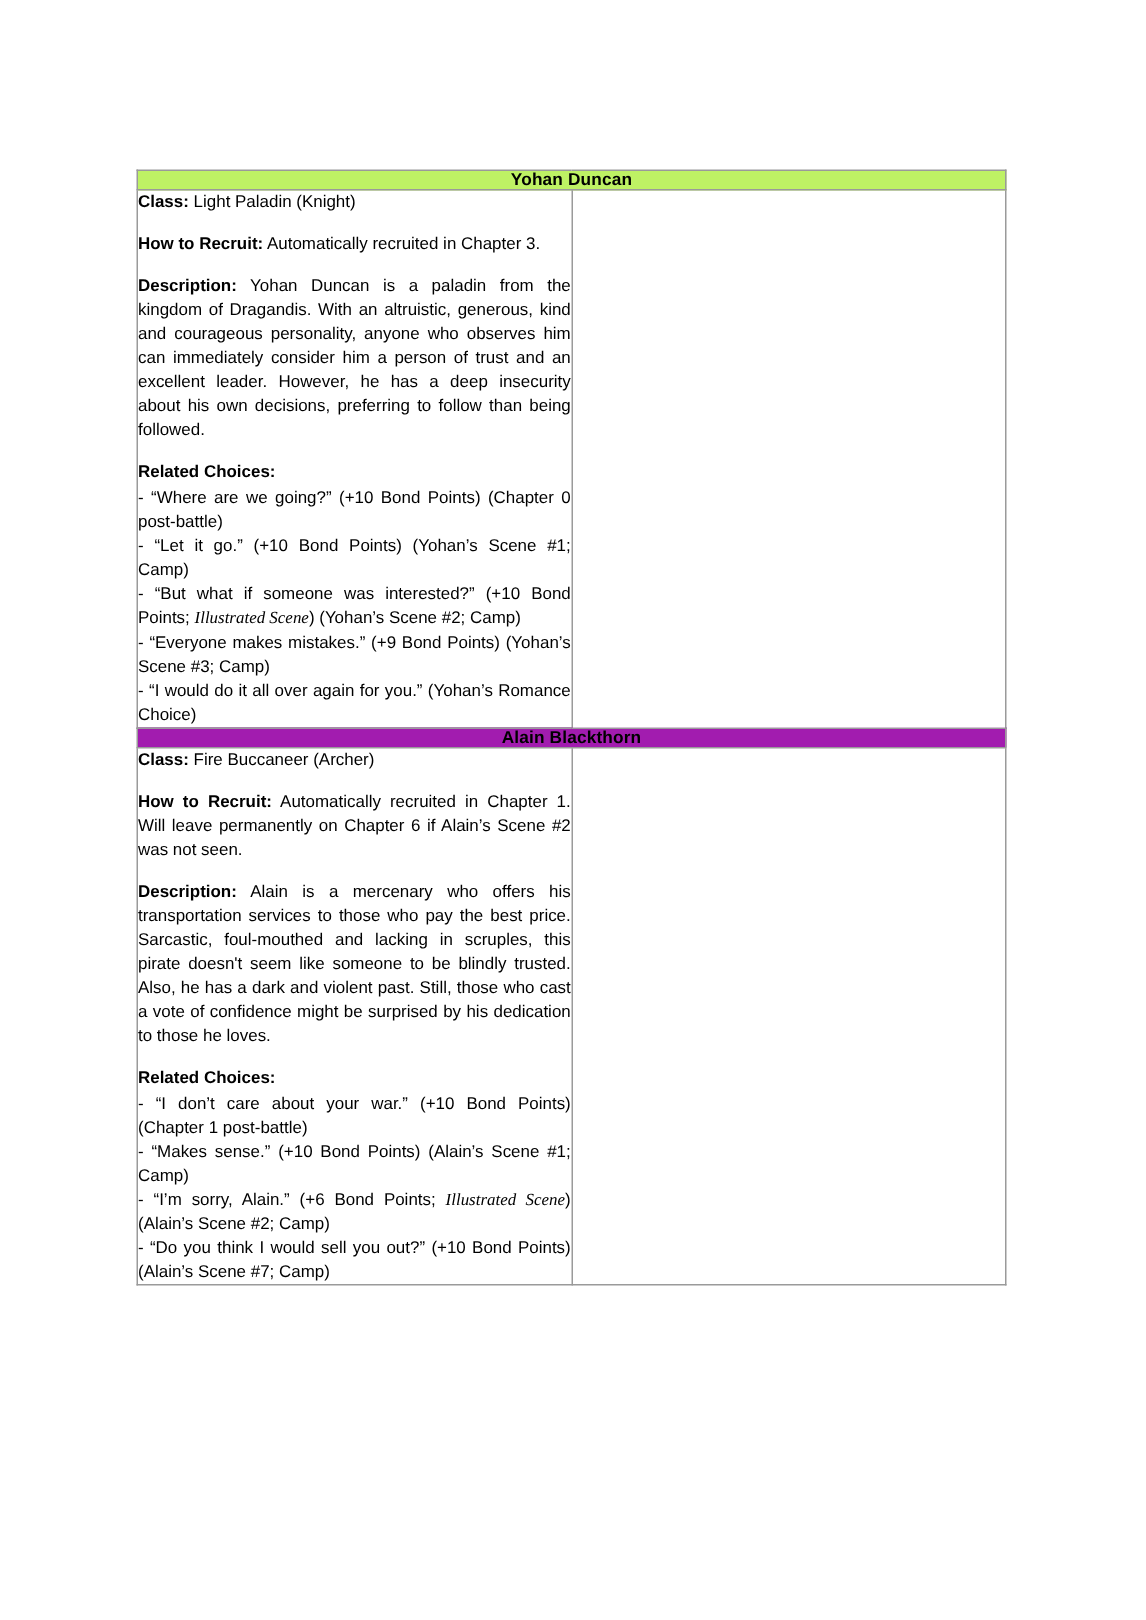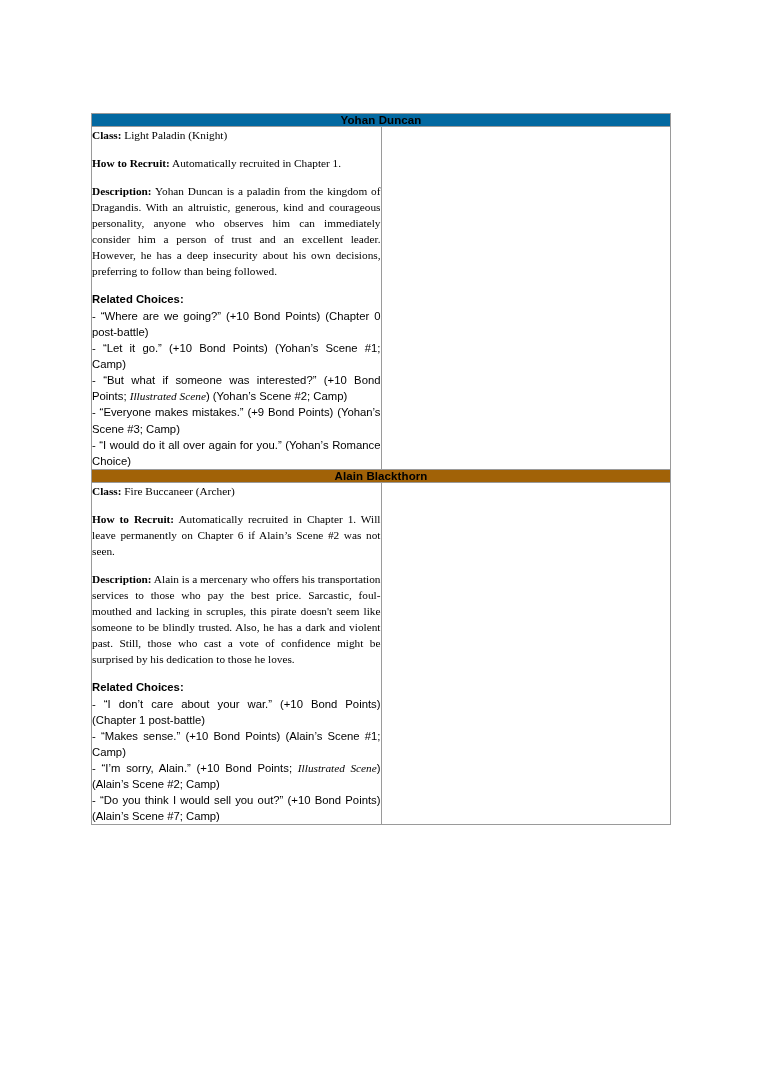--- a/index.html
+++ b/index.html
@@ -31,37 +31,36 @@
     vertical-align: top;
     padding: 0;
   }
   .name-cell {
     text-align: center;
     font-weight: bold;
     font-size: 11.5px;
     padding: 7px 4px 7px 4px;
     letter-spacing: 0.1px;
   }
-  .name-yohan { background: #0369a1; }
-  .name-alain { background: #a16207; }
+  .name-yohan { background: #bef264; }
+  .name-alain { background: #a21caf; }
   .body-cell {
     padding: 10px 9px 10px 10px;
     font-size: 11.3px;
     line-height: 1.42;
     text-align: justify;
   }
   .portrait-cell {
     width: 158px;
     padding: 0;
     position: relative;
     background: #ffffff;
   }
   .para {
     margin: 0 0 12px 0;
-    font-family: Liberation Serif, serif;
   }
   .para:last-child {
     margin-bottom: 0;
   }
   .lbl {
     font-weight: bold;
   }
   .choices-head {
     font-weight: bold;
     margin: 0 0 1px 0;
@@ -93,21 +92,21 @@
       <td class="name-cell name-yohan" colspan="2">Yohan Duncan</td>
     </tr>
     <tr>
       <td class="body-cell">
 
         <p class="para">
           <span class="lbl">Class:</span><span> Light Paladin (Knight)</span>
         </p>
 
         <p class="para">
-          <span class="lbl">How to Recruit:</span><span> Automatically recruited in Chapter 1.</span>
+          <span class="lbl">How to Recruit:</span><span> Automatically recruited in Chapter 3.</span>
         </p>
 
         <p class="para">
           <span class="lbl">Description:</span><span> Yohan Duncan is a paladin from the kingdom of Dragandis. With an altruistic, generous, kind and courageous personality, anyone who observes him can immediately consider him a person of trust and an excellent leader. However, he has a deep insecurity about his own decisions, preferring to follow than being followed.</span>
         </p>
 
         <p class="choices-head">Related Choices:</p>
         <p class="choice-line">
           <span>- “Where are we going?” (+10 Bond Points) (Chapter 0 post-battle)</span><span class="ital"></span><span></span>
         </p>
@@ -155,21 +154,21 @@
         </p>
 
         <p class="choices-head">Related Choices:</p>
         <p class="choice-line">
           <span>- “I don’t care about your war.” (+10 Bond Points) (Chapter 1 post-battle)</span><span class="ital"></span><span></span>
         </p>
         <p class="choice-line">
           <span>- “Makes sense.” (+10 Bond Points) (Alain’s Scene #1; Camp)</span><span class="ital"></span><span></span>
         </p>
         <p class="choice-line">
-          <span>- “I’m sorry, Alain.” (+10 Bond Points; </span><span class="ital">Illustrated Scene</span><span>) (Alain’s Scene #2; Camp)</span>
+          <span>- “I’m sorry, Alain.” (+6 Bond Points; </span><span class="ital">Illustrated Scene</span><span>) (Alain’s Scene #2; Camp)</span>
         </p>
         <p class="choice-line">
           <span>- “Do you think I would sell you out?” (+10 Bond Points) (Alain’s Scene #7; Camp)</span><span class="ital"></span><span></span>
         </p>
 
       </td>
       <td class="portrait-cell">
         <div class="portrait-wrap">
           
         </div>

